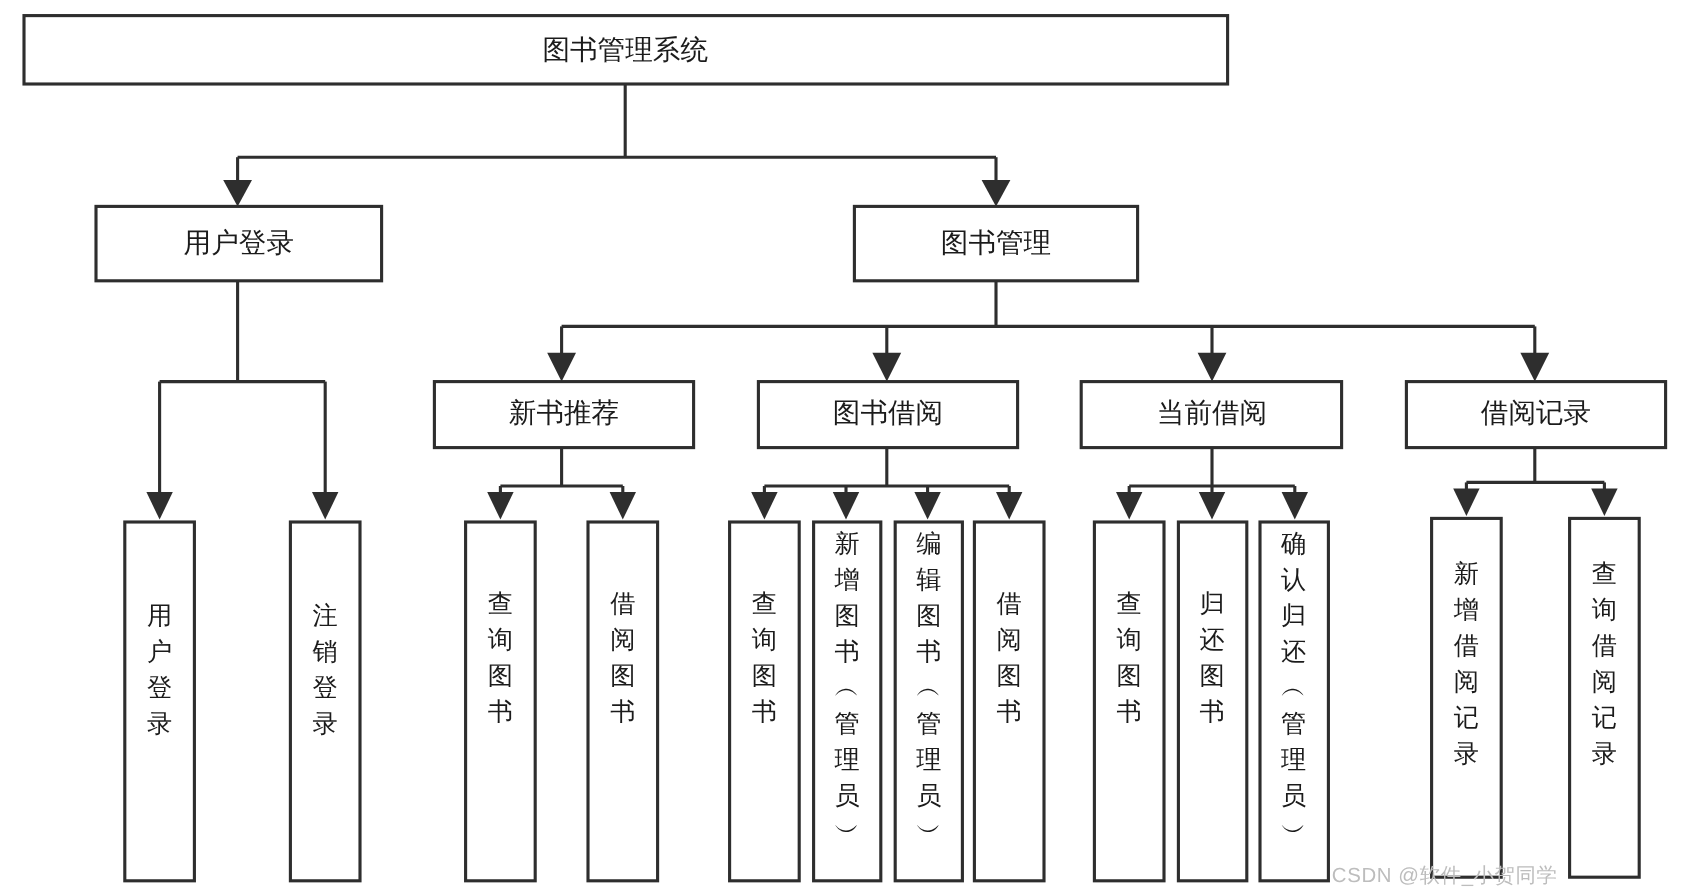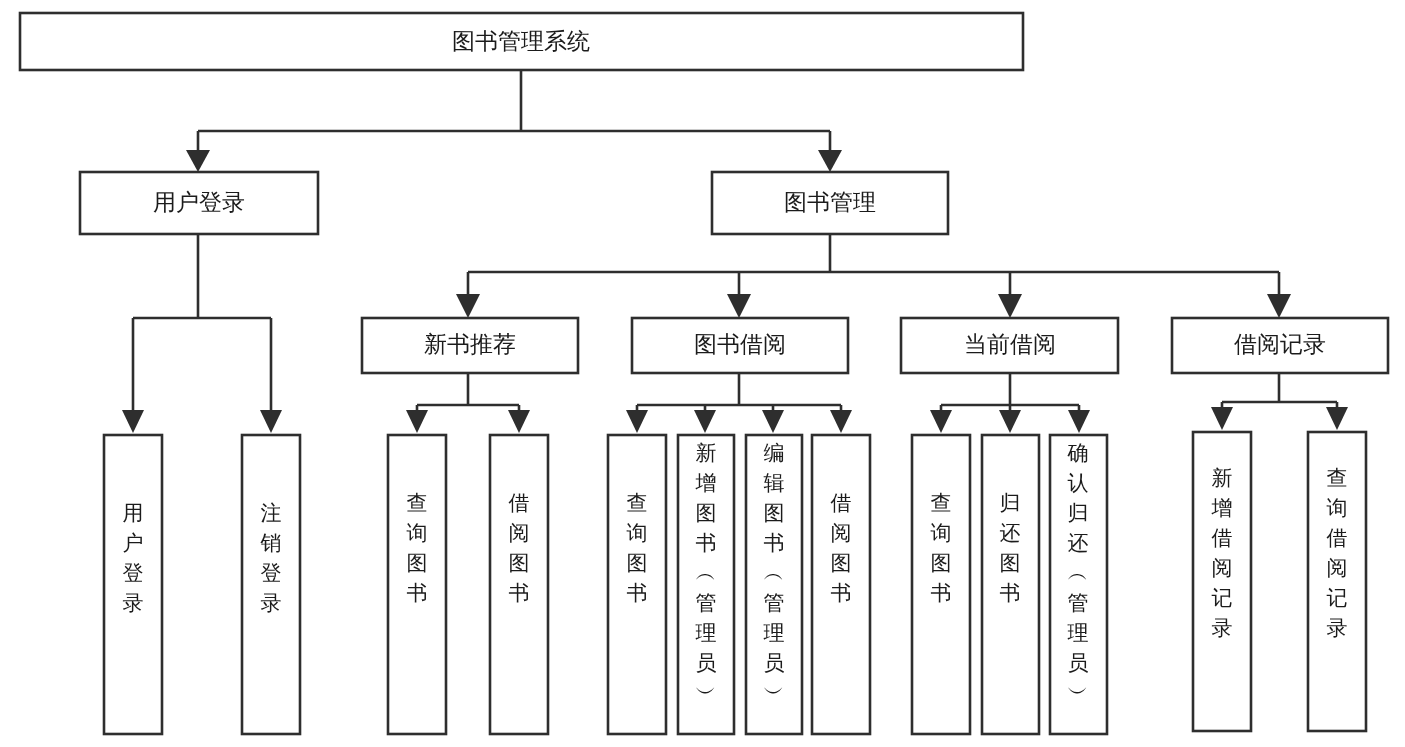--- a/index.html
+++ b/index.html
@@ -226,13 +226,14 @@
       <rect class="node-box" x="1193" y="432" width="58" height="299"></rect>
       <text class="node-label-v vtext" x="1222" y="485"><tspan x="1222" dy="0">新</tspan><tspan x="1222" dy="30">增</tspan><tspan x="1222" dy="30">借</tspan><tspan x="1222" dy="30">阅</tspan><tspan x="1222" dy="30">记</tspan><tspan x="1222" dy="30">录</tspan></text>
     </g>
     <g>
       <rect class="node-box" x="1308" y="432" width="58" height="299"></rect>
       <text class="node-label-v vtext" x="1337" y="485"><tspan x="1337" dy="0">查</tspan><tspan x="1337" dy="30">询</tspan><tspan x="1337" dy="30">借</tspan><tspan x="1337" dy="30">阅</tspan><tspan x="1337" dy="30">记</tspan><tspan x="1337" dy="30">录</tspan></text>
     </g>
 
   </svg>
 
+  <div class="watermark">CSDN @软件_小贺同学</div>
 </div>
 
 </body></html>

